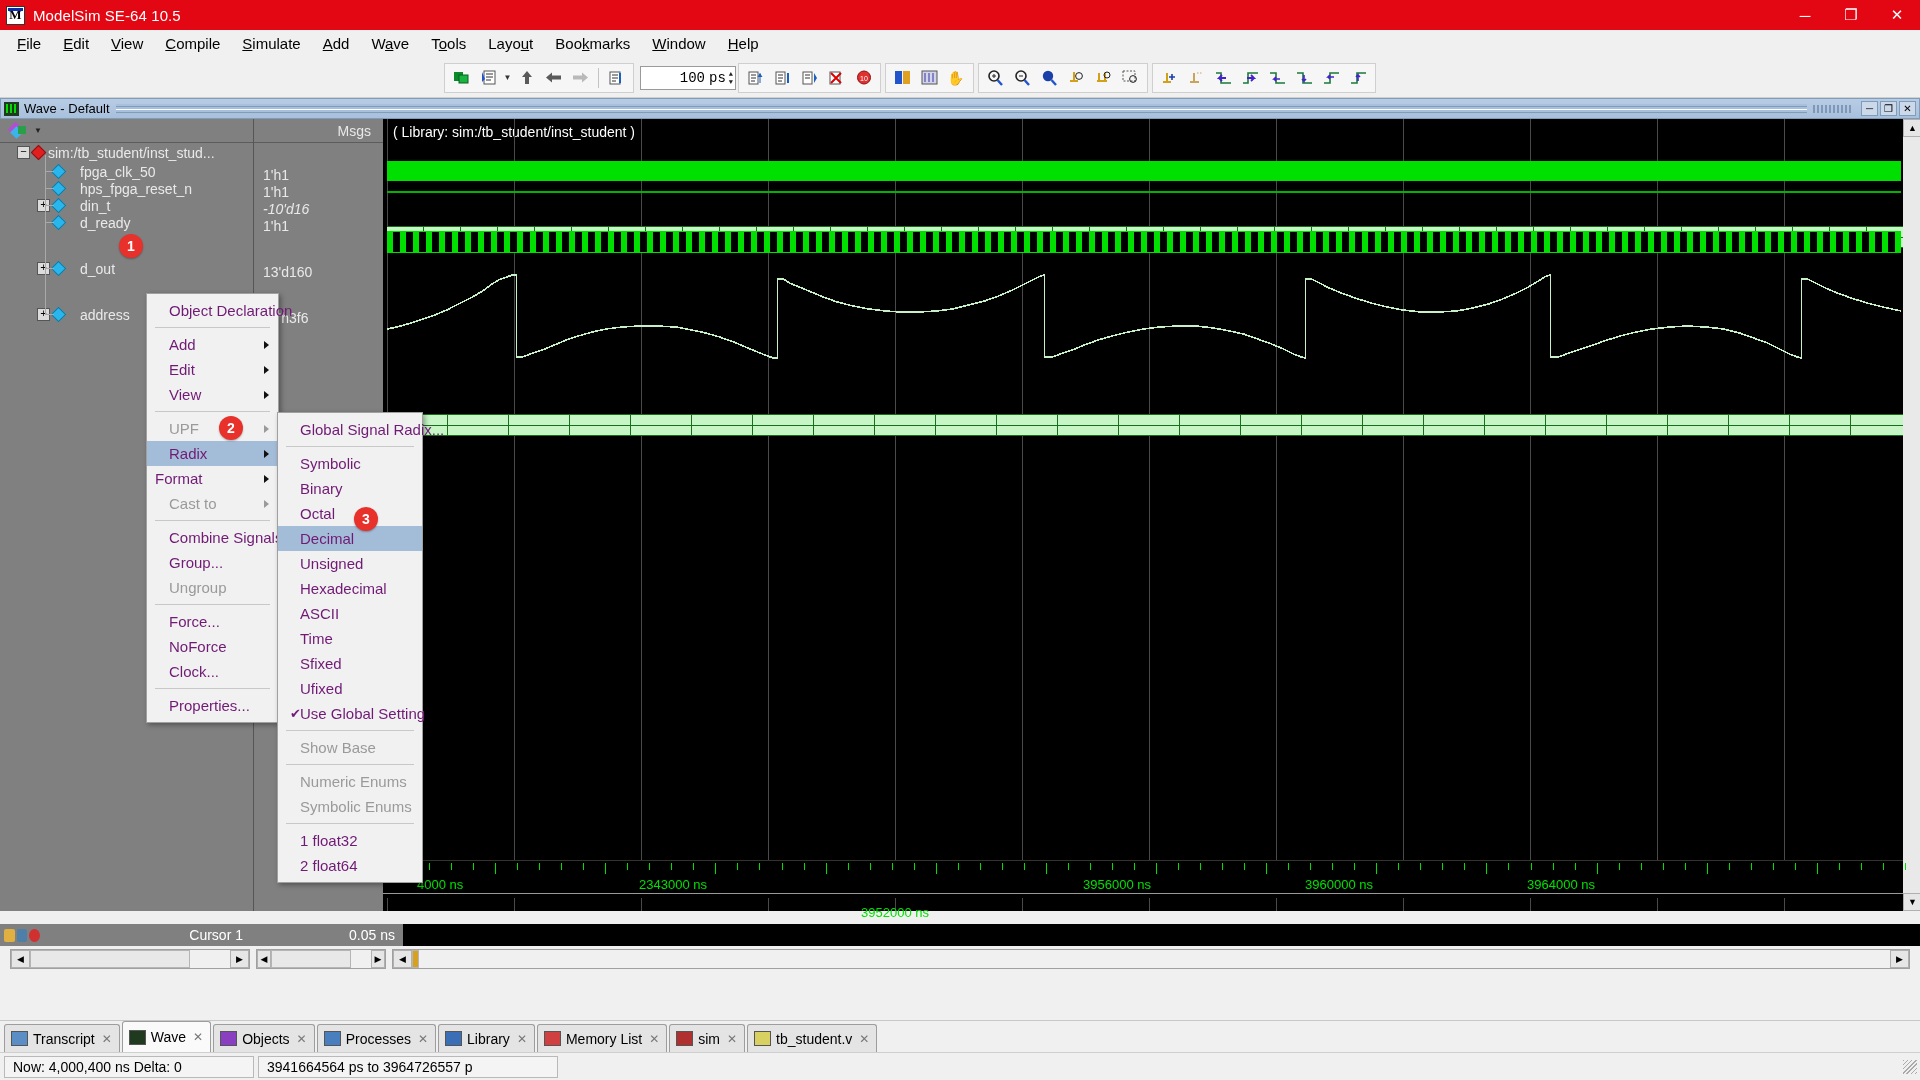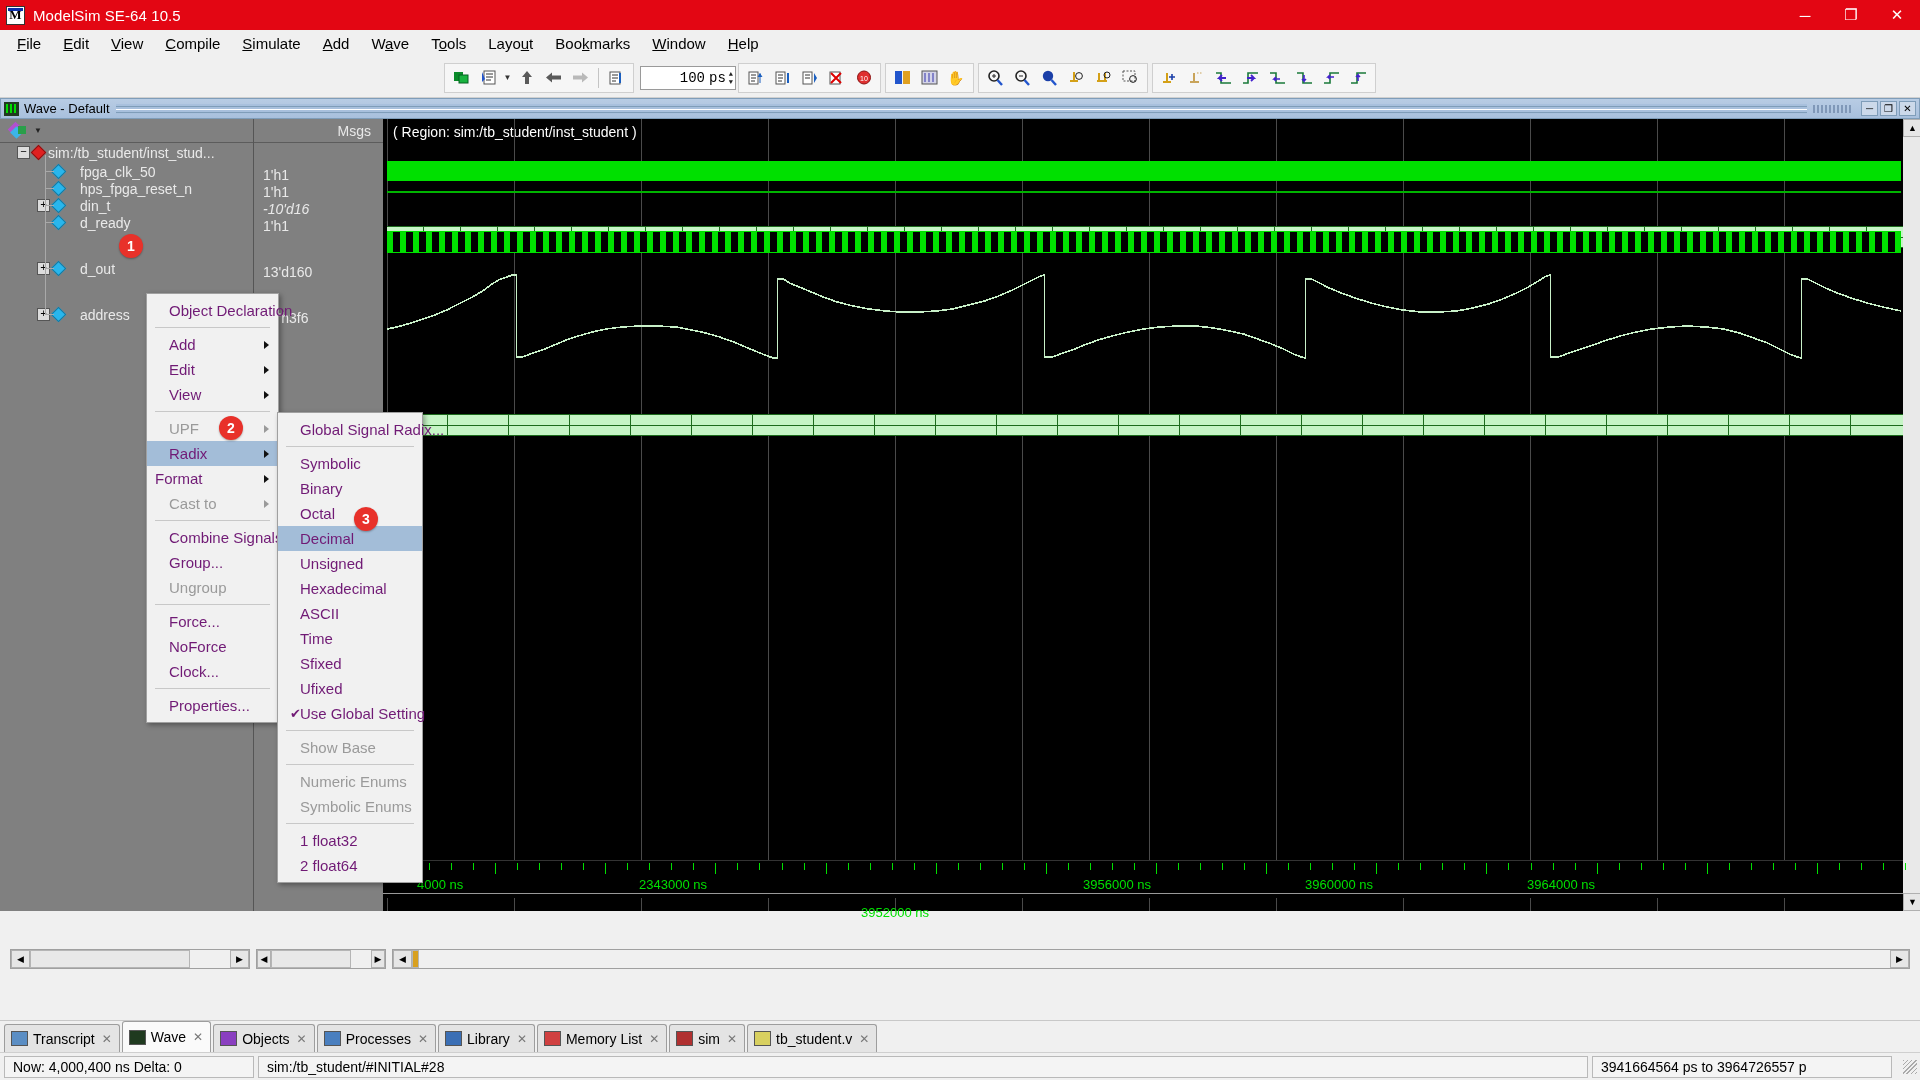--- a/index.html
+++ b/index.html
@@ -531,21 +531,21 @@
           <div class="val-row" style="position: absolute; left: 0px; right: 0px; top: 22px;">1'h1</div>
           <div class="val-row" style="position: absolute; left: 0px; right: 0px; top: 39px;">1'h1</div>
           <div class="val-row" style="position: absolute; left: 0px; right: 0px; top: 56px; font-style: italic;">-10'd16</div>
           <div class="val-row" style="position: absolute; left: 0px; right: 0px; top: 73px;">1'h1</div>
           <div class="val-row" style="position: absolute; left: 0px; right: 16px; top: 119px;">13'd160</div>
           <div class="val-row" style="position: absolute; left: 0px; right: 0px; top: 165px;">10'h3f6</div>
         </div>
     </div>
 
     <div id="wave-canvas">
-      <div id="region-label">( Region: sim:/tb_student/inst_student )</div>
+      <div id="region-label">( Library: sim:/tb_student/inst_student )</div>
       <div id="grid-layer">
           <div class="vgrid" style="left: 4px;"></div>
           <div class="vgrid" style="left: 131px;"></div>
           <div class="vgrid" style="left: 258px;"></div>
           <div class="vgrid" style="left: 385px;"></div>
           <div class="vgrid" style="left: 512px;"></div>
           <div class="vgrid" style="left: 639px;"></div>
           <div class="vgrid" style="left: 766px;"></div>
           <div class="vgrid" style="left: 893px;"></div>
           <div class="vgrid" style="left: 1020px;"></div>
@@ -666,20 +666,30 @@
         <div class="rlabel" style="left: 256px;">2343000 ns</div>
         <div class="rlabel" style="left: 478px; margin-top: 28px;">3952000 ns</div>
         <div class="rlabel" style="left: 700px;">3956000 ns</div>
         <div class="rlabel" style="left: 922px;">3960000 ns</div>
         <div class="rlabel" style="left: 1144px;">3964000 ns</div>
       </div>
   </div>
   <div style="position:absolute;left:0;right:0;bottom:60px;height:48px;background:#000;z-index:-1"></div>
 
   <div id="wave-footer">
+    <div class="foot-row row-cursor">
+      <div class="foot-icons">
+        <span class="mini-ico" style="background:#e0b040"></span>
+        <span class="mini-ico" style="background:#4d7fa8"></span>
+        <span class="mini-ico" style="background:#d03030;border-radius:50%"></span>
+      </div>
+      <div class="foot-label">Cursor 1</div>
+      <div class="foot-val">0.05 ns</div>
+      <div class="foot-rest"></div>
+    </div>
   </div>
 
   <div id="scroll-row">
     <div class="sbar" style="width:240px;margin-left:10px">
       <div class="sb-arrow">◀</div>
       <div class="sb-thumb" style="width:160px"></div>
       <div class="sb-arrow" style="margin-left:auto">▶</div>
     </div>
     <div class="sbar" style="width:130px;margin-left:6px">
       <div class="sb-arrow" style="width:14px">◀</div>
@@ -732,21 +742,20 @@
     </div>
     <div class="tab">
       <span class="tab-ico" style="background: rgb(216, 208, 96); border: 1px solid rgb(85, 85, 85);"></span>
       <span>tb_student.v</span>
       <span class="tab-x">✕</span>
     </div>
   </div>
 
 <div id="statusbar">
   <div class="sb-cell" style="width:250px;margin-left:4px">Now: 4,000,400 ns  Delta: 0</div>
-  <div class="sb-cell" style="width:1330px">sim:/tb_student/#INITIAL#28</div>
   <div class="sb-cell" style="min-width:300px">3941664564 ps to 3964726557 p</div>
   <div class="sb-grip"></div>
 </div>
 
 <div class="ctxmenu" id="ctx-main" style="left:146px;top:293px;width:133px">
     <div class="ctxitem" style="padding-left: 22px;">
       <span>Object Declaration</span>
     </div>
     <div class="ctxsep"></div>
     <div class="ctxitem" style="padding-left: 22px;">

